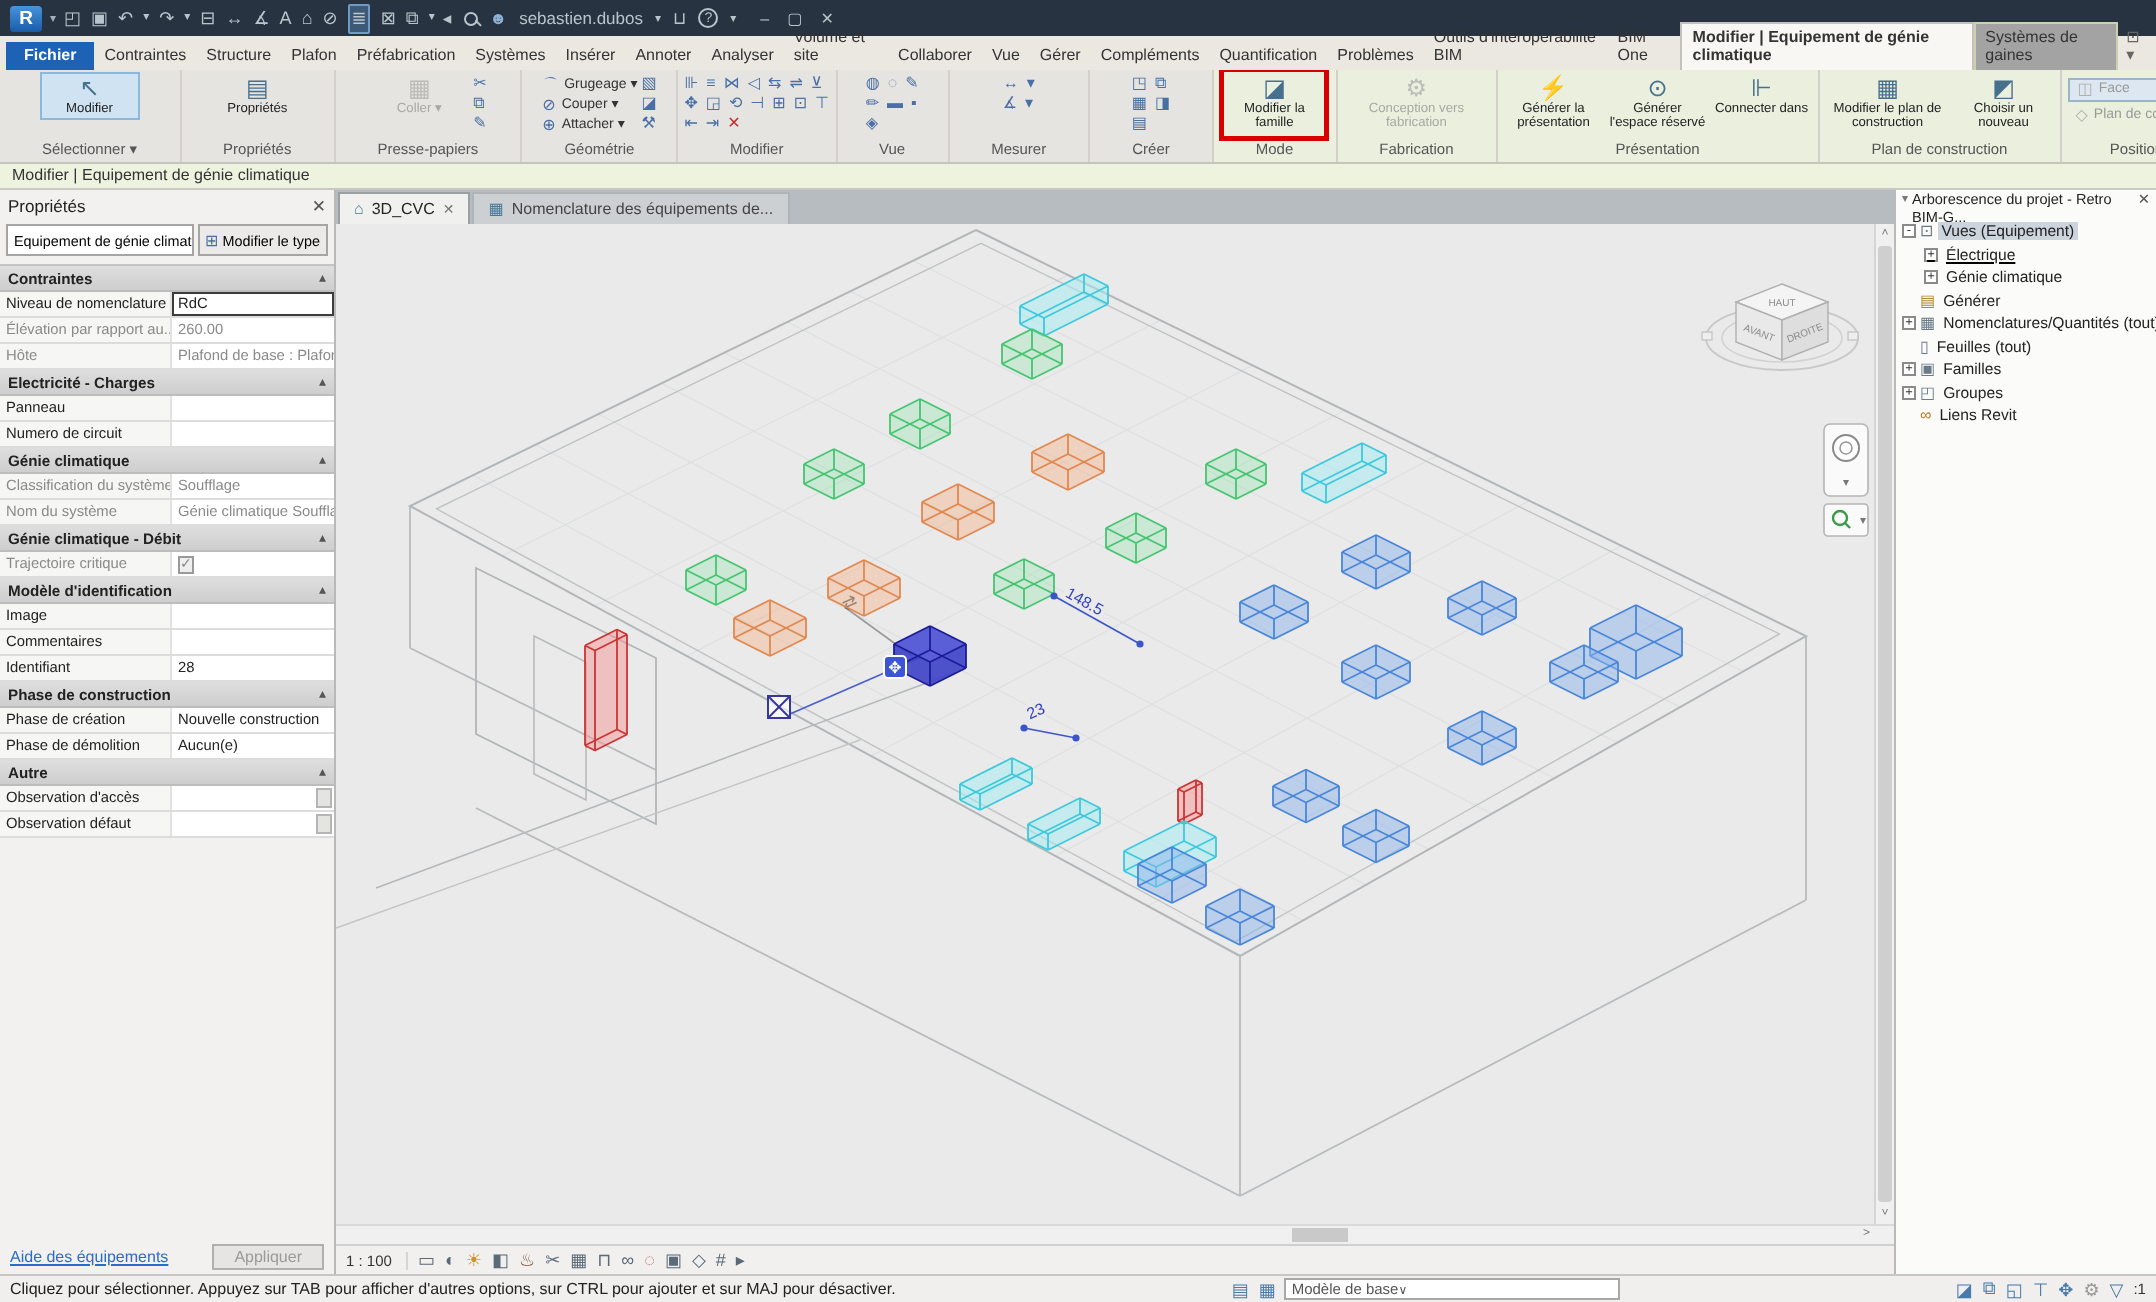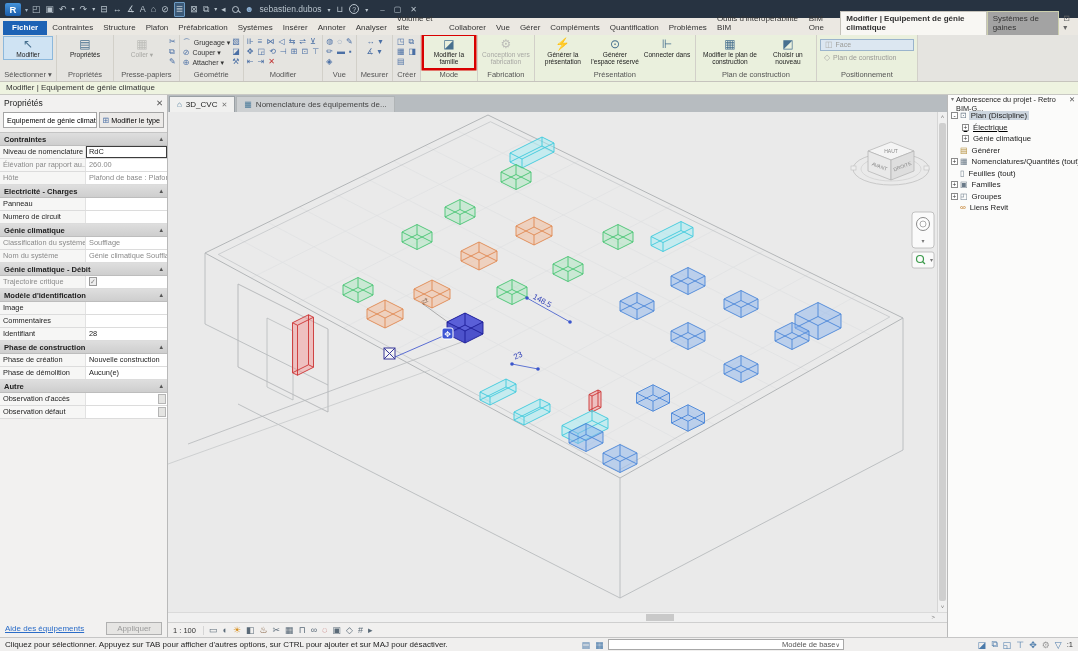--- a/index.html
+++ b/index.html
@@ -29,21 +29,21 @@
   .tab.file{background:#1d62b5;color:#fff;font-weight:bold;padding:2px 9px 3px}
   .tab.ctx{background:#f8f7f3;border:1px solid #c4c2ba;border-bottom:none;font-weight:bold}
   .tab.ctx2{background:#a3a3a3;border:1px solid #cdd0ae;border-bottom:none}
   .tab.opts{color:#666;padding:2px 4px 3px}
 
   
   .ribbon{height:47px;background:#e5e4e0;display:flex;border-bottom:1px solid #c6c4bd;overflow:hidden}
   .panel{display:flex;flex-direction:column;border-right:1px solid #d2d0c9;flex:0 0 auto}
   .panel.ctxp{background:#eaf0dd}
   .pcontent{flex:1;display:flex;align-items:flex-start;justify-content:center;gap:2px;padding:1px 3px 0}
-  .pname{height:11px;font-size:7.5px;color:#555;text-align:center;line-height:10px;padding:0 4px}
+  .pname{height:11px;font-size:7.5px;color:#555;text-align:center;line-height:10px;padding:0 21px}
   .bigbtn{width:50px;display:flex;flex-direction:column;align-items:center;font-size:6.6px;line-height:1.12;
           text-align:center;color:#222;padding:1px 0;border:1px solid transparent}
   .bigbtn .bicon{font-size:12px;line-height:13px;color:#47708f}
   .bigbtn.active{background:#cfe3f3;border:1px solid #8cb8dc}
   .bigbtn.disabled{color:#a8a8a4}.bigbtn.disabled .bicon{color:#bcbcb8}
   .bigbtn.redbox{box-shadow:0 0 0 2.5px #d80000}
   .icol{display:flex;flex-direction:column;gap:2px;font-size:8px;color:#4a6fa5;padding-top:2px;line-height:8px}
   .igrid{display:flex;flex-direction:column;gap:2px;padding-top:2px}
   .irow{display:flex;gap:4px;font-size:8px;color:#4a6fa5;line-height:8px}
   .menu{display:flex;flex-direction:column;gap:1px;font-size:7px;color:#333;padding-top:2px}
@@ -118,22 +118,22 @@
         background:#fff;color:#333;flex:0 0 auto}
   .tsp{width:7px;flex:0 0 auto}
   .ticon{font-size:8px;color:#6a7a88;flex:0 0 auto}
   .tlabel{padding:0 2px;font-size:7.8px;color:#222}
   .titem.sel .tlabel{background:#ccd5de}
 
   
   .statusbar{position:absolute;bottom:0;left:0;right:0;height:14px;background:#f0efee;border-top:1px solid #c6c6c6;
              display:flex;align-items:center;font-size:8px;color:#222;padding:0 5px;gap:6px;white-space:nowrap}
   .sbmid{margin-left:auto;display:flex;align-items:center;gap:4px}
-  .modeldd{width:236px;height:11px;border:1px solid #a8a8a8;background:#fff;font-size:7.5px;display:flex;
-           align-items:center;justify-content:flex-end;padding:0 3px;color:#555}
+  .modeldd{width:168px;height:11px;border:1px solid #a8a8a8;background:#fff;font-size:7.5px;display:flex;
+           align-items:center;justify-content:flex-start;padding:0 3px;color:#555}
   .sbicons{display:flex;gap:5px;font-size:9px;color:#4a7aaa;align-items:center}
   .sbright{margin-left:auto;display:flex;gap:5px;font-size:9px;color:#4a7aaa;align-items:center}
   .cnt{font-size:7.5px;color:#333}
 </style>
 </head>
 <body>
 
 <div class="titlebar">
   <div class="rlogo">R</div>
   <span style="font-size:6px;color:#9fb0bf">▾</span>
@@ -1097,21 +1097,21 @@
   <div class="browser">
     <div class="bhead">
       <span style="color:#777;font-size:6px">▾</span>
       <span style="flex:1;overflow:hidden;margin-left:2px">Arborescence du projet - Retro BIM-G...</span>
       <span style="color:#555">✕</span>
     </div>
     <div class="tree" id="tree">
         <div class="titem sel" style="padding-left: 3px;">
           <span class="texp">-</span>
           <span class="ticon">⊡</span>
-          <span class="tlabel">Plan (Discipline)</span>
+          <span class="tlabel">Vues (Equipement)</span>
         </div>
         <div class="titem" style="padding-left: 14px; text-decoration: underline;">
           <span class="texp">+</span>
           <span class="tlabel">Électrique</span>
         </div>
         <div class="titem" style="padding-left: 14px;">
           <span class="texp">+</span>
           <span class="tlabel">Génie climatique</span>
         </div>
         <div class="titem" style="padding-left: 3px;">

